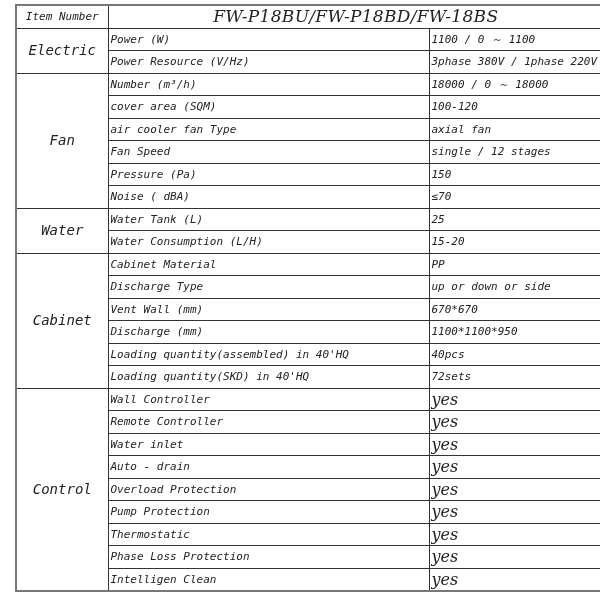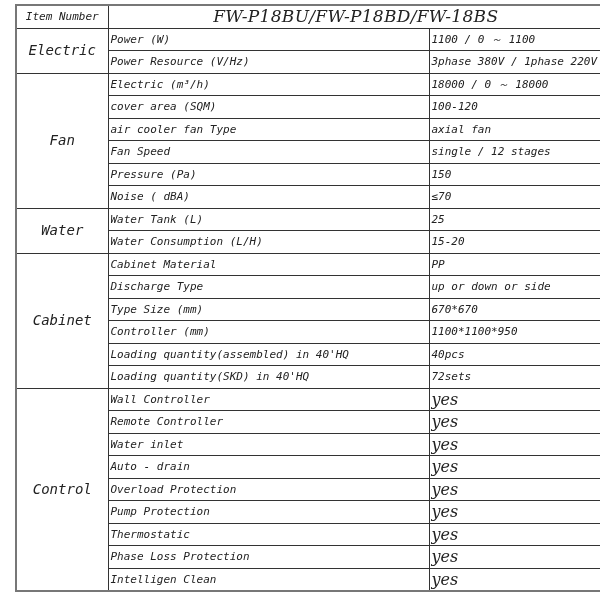--- a/index.html
+++ b/index.html
@@ -49,21 +49,21 @@
         <td class="cat" rowspan="2">Electric</td>
         <td>Power (W)</td>
         <td class="val">1100 / 0 ～ 1100</td>
       </tr>
       <tr>
         <td>Power Resource (V/Hz)</td>
         <td class="val">3phase 380V / 1phase 220V</td>
       </tr>
       <tr>
         <td class="cat" rowspan="6">Fan</td>
-        <td>Electric (m³/h)</td>
+        <td>Number (m³/h)</td>
         <td class="val">18000 / 0 ～ 18000</td>
       </tr>
       <tr>
         <td>cover area (SQM)</td>
         <td class="val">100-120</td>
       </tr>
       <tr>
         <td>air cooler fan Type</td>
         <td class="val">axial fan</td>
       </tr>
@@ -91,25 +91,25 @@
       <tr>
         <td class="cat" rowspan="6">Cabinet</td>
         <td>Cabinet Material</td>
         <td class="val">PP</td>
       </tr>
       <tr>
         <td>Discharge Type</td>
         <td class="val">up or down or side</td>
       </tr>
       <tr>
-        <td>Type Size (mm)</td>
+        <td>Vent Wall (mm)</td>
         <td class="val">670*670</td>
       </tr>
       <tr>
-        <td>Controller (mm)</td>
+        <td>Discharge (mm)</td>
         <td class="val">1100*1100*950</td>
       </tr>
       <tr>
         <td>Loading quantity(assembled) in 40'HQ</td>
         <td class="val">40pcs</td>
       </tr>
       <tr>
         <td>Loading quantity(SKD) in 40'HQ</td>
         <td class="val">72sets</td>
       </tr>

